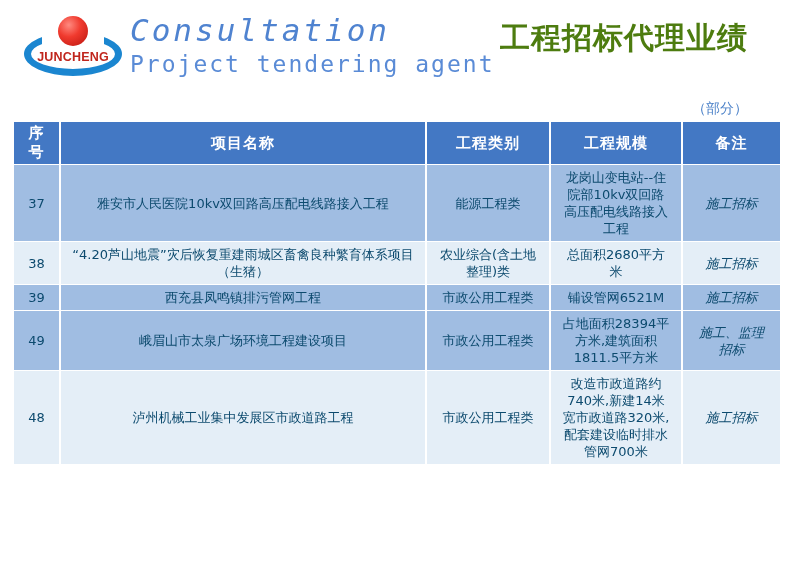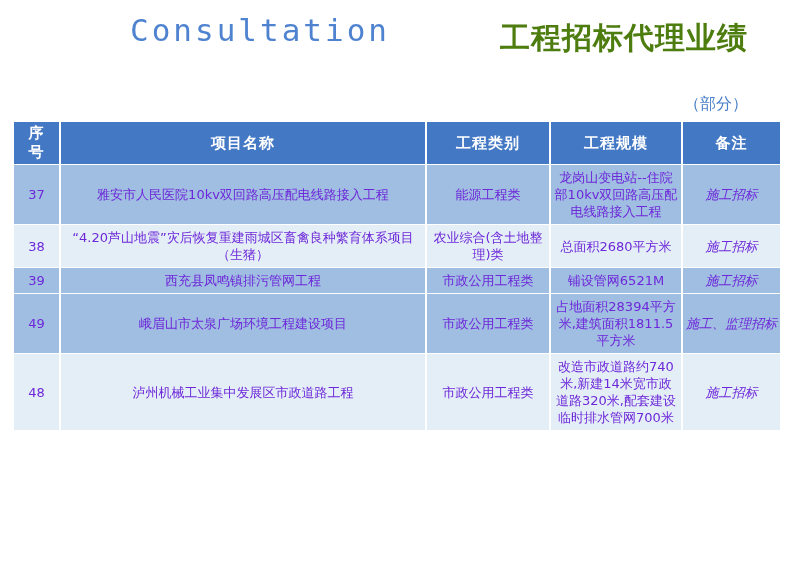--- a/index.html
+++ b/index.html
@@ -75,20 +75,21 @@
     left: 130px;
     top: 12px;
   }
   .title-en-main {
     font-family: "DejaVu Sans Mono", monospace;
     font-size: 31px;
     color: #4f83d0;
     letter-spacing: 3px;
     line-height: 36px;
     white-space: nowrap;
+    font-style: italic;
   }
   .title-en-sub {
     font-family: "DejaVu Sans Mono", monospace;
     font-size: 23px;
     color: #5a8bd6;
     letter-spacing: 2px;
     line-height: 32px;
     white-space: nowrap;
   }
 
@@ -100,22 +101,22 @@
     font-weight: bold;
     color: #4d7c0f;
     letter-spacing: 1px;
     white-space: nowrap;
     font-family: "DejaVu Sans", sans-serif;
   }
 
   .subnote {
     position: absolute;
     right: 52px;
-    top: 94px;
-    font-size: 16px;
+    top: 100px;
+    font-size: 14px;
     color: #4a80c8;
     font-family: "DejaVu Sans", sans-serif;
     white-space: nowrap;
   }
 
   
   .table-wrap {
     position: absolute;
     left: 12px;
     top: 121px;
@@ -134,24 +135,24 @@
     font-size: 15px;
     font-weight: bold;
     height: 34px;
     padding: 2px 12px;
     text-align: center;
     vertical-align: middle;
     letter-spacing: 1px;
   }
   table.perf td {
     font-size: 13px;
-    color: #6d28d9;
+    color: #0c4a6e;
     text-align: center;
     vertical-align: middle;
-    padding: 4px 3px;
+    padding: 4px 11px;
     line-height: 17px;
   }
   tr.dark td { background: #a0bde2; }
   tr.light td { background: #e4eef7; }
 
   td.col-seq { font-size: 14px; margin-top: 16px; }
   td.col-name { font-size: 14px; line-height: 19px; }
   td.col-cat  { font-size: 13.5px; }
   td.col-scale{ font-size: 13px; line-height: 17px; }
   td.col-note { font-size: 13.5px; font-style: italic; }
@@ -160,23 +161,30 @@
   col.c-name  { width: 364px; }
   col.c-cat   { width: 122px; }
   col.c-scale { width: 130px; }
   col.c-note  { width: 97px; }
 </style>
 </head>
 <body>
 
 <div class="header">
 
+  <div class="logo-wrap">
+    <div class="logo-ellipse"></div>
+    <div class="logo-ellipse-mask"></div>
+    <div class="logo-ball"></div>
+    <div class="logo-text">JUNCHENG</div>
+  </div>
 
   <div class="title-en-block">
     <div class="title-en-main">Consultation</div>
+    <div class="title-en-sub">Project tendering agent</div>
   </div>
 
   <div class="title-cn">工程招标代理业绩</div>
 </div>
 
 <div class="subnote">（部分）</div>
 
 <div class="table-wrap">
   <table class="perf">
     <colgroup>

